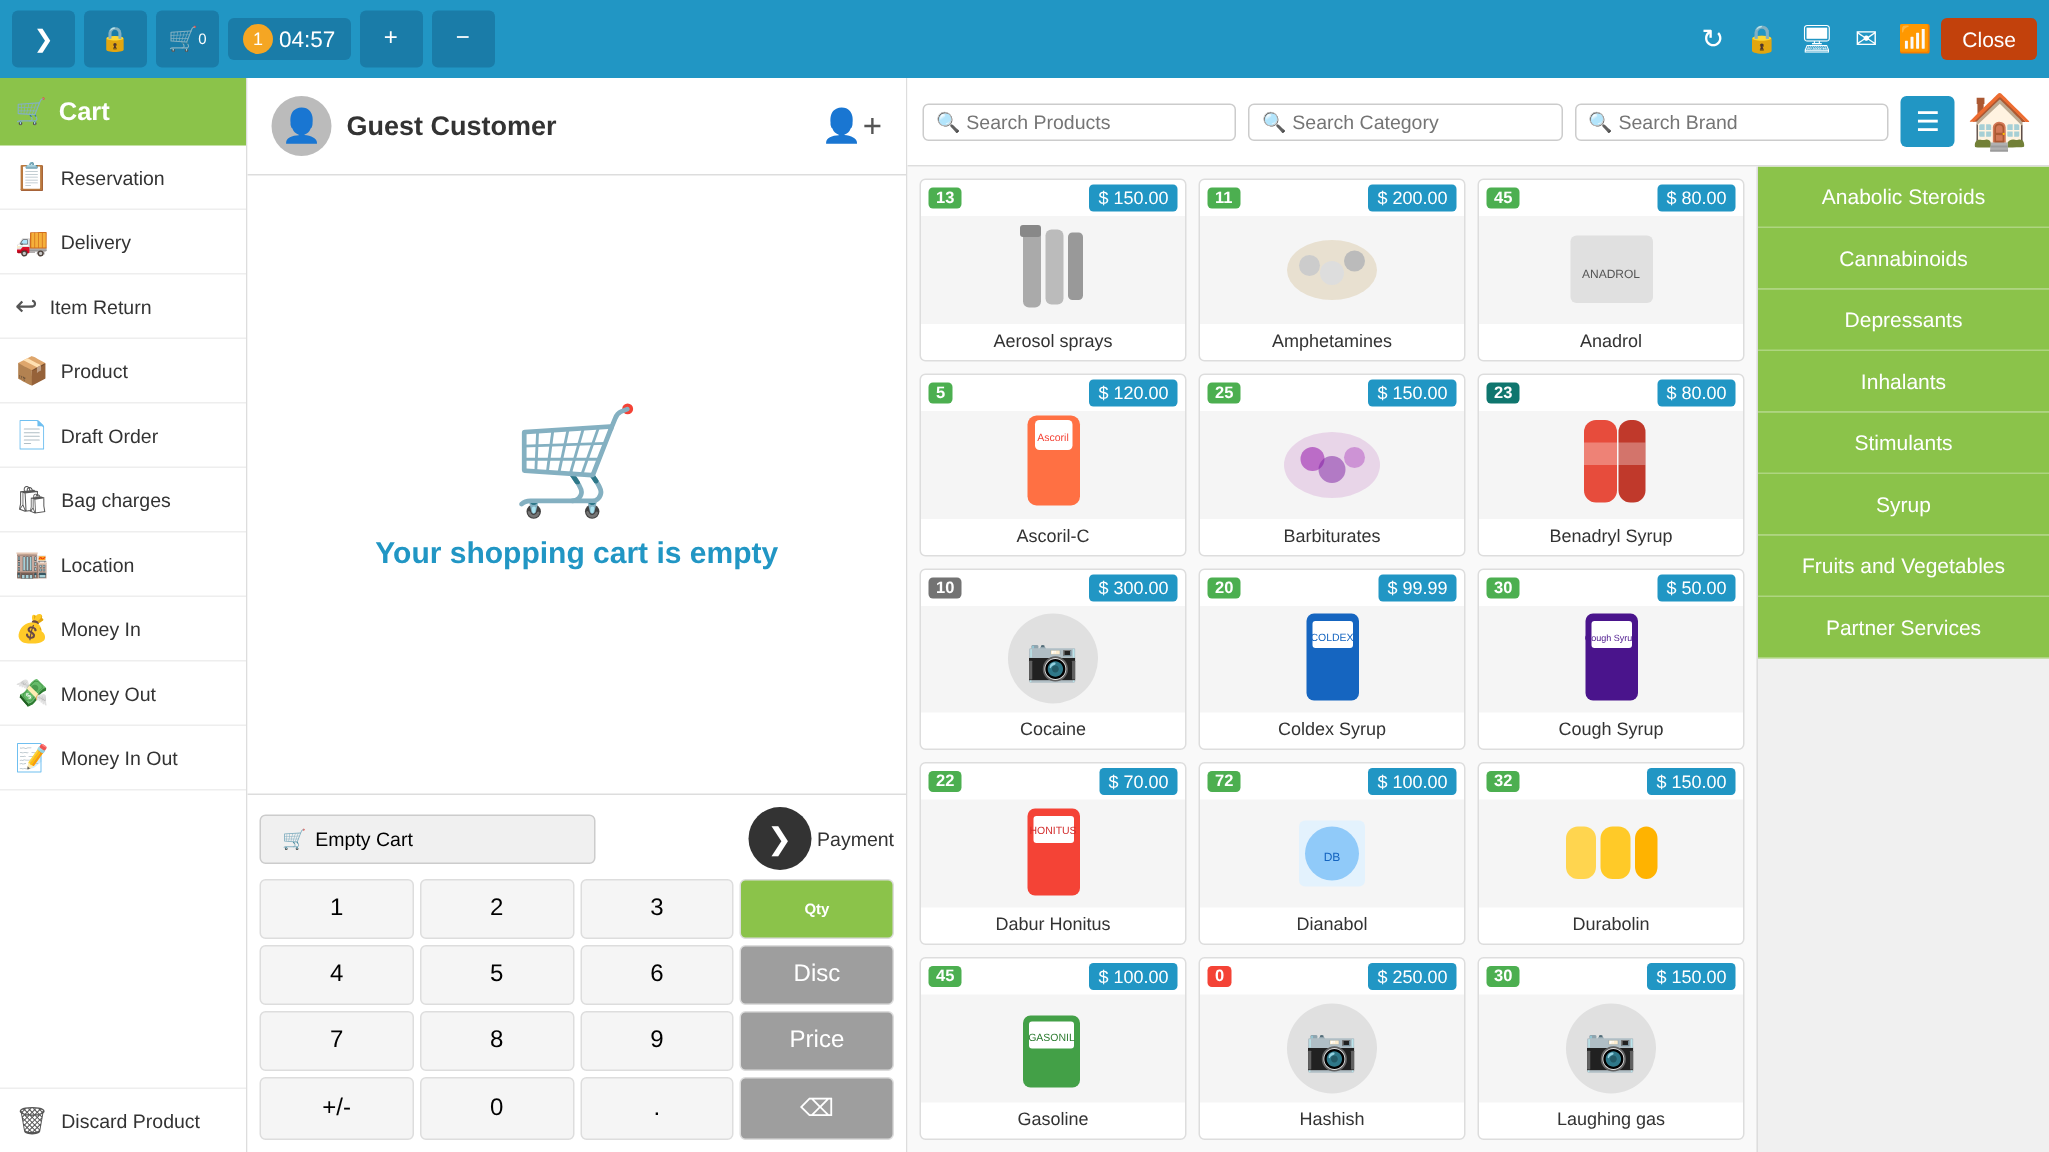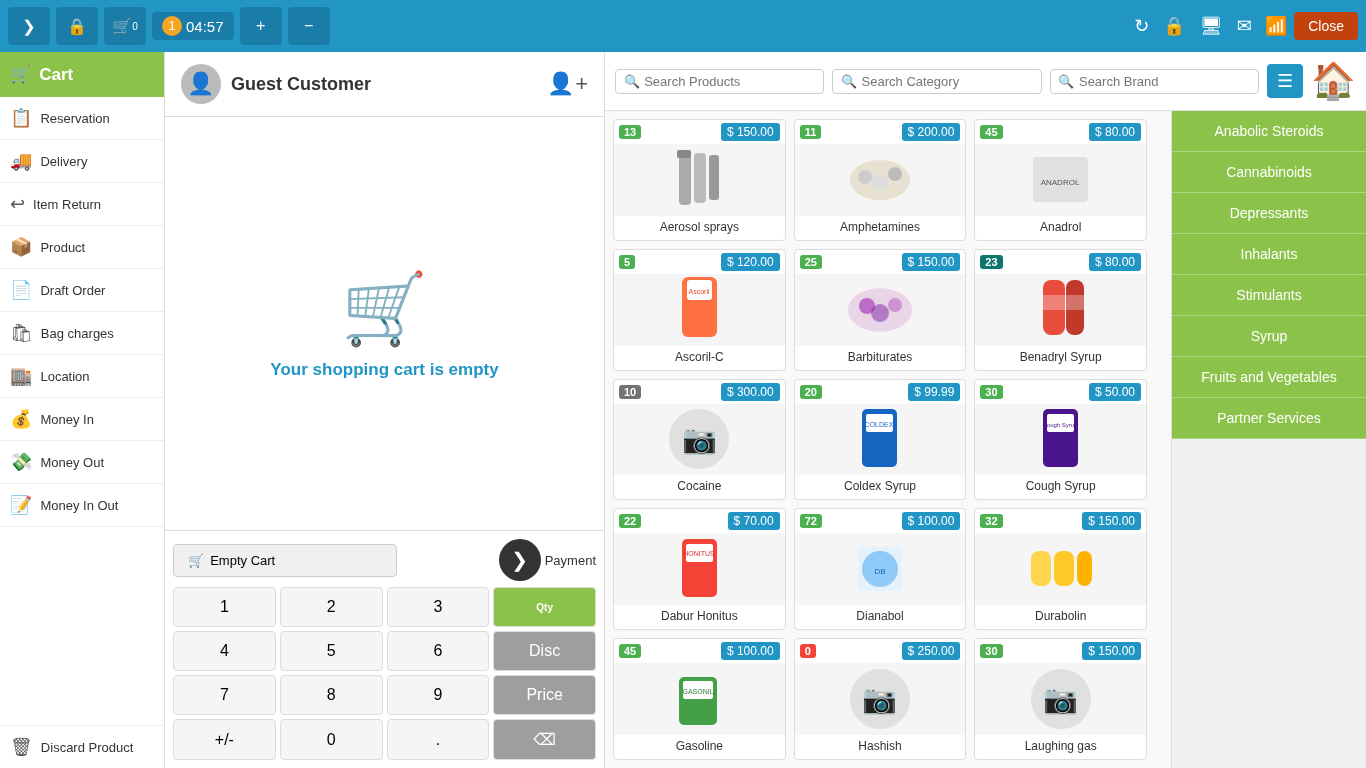--- a/index.html
+++ b/index.html
@@ -159,21 +159,21 @@
     
     #empty-cart {
       flex: 1;
       display: flex;
       flex-direction: column;
       align-items: center;
       justify-content: center;
       color: #2196c4;
     }
     .cart-icon-big { font-size: 70px; color: #2196c4; }
-    .empty-cart-text { font-size: 17px; font-weight: bold; color: #2196c4; margin-top: 10px; }
+    .empty-cart-text { font-size: 20px; font-weight: bold; color: #2196c4; margin-top: 10px; }
     
     #numpad-area {
       border-top: 1px solid #ddd;
       padding: 8px;
     }
     .numpad-top {
       display: flex;
       align-items: center;
       gap: 6px;
       margin-bottom: 6px;
@@ -338,21 +338,20 @@
       padding: 4px 4px 6px;
       color: #333;
     }
     
     #category-panel {
       width: 195px;
       background: #f0f0f0;
       border-left: 1px solid #ddd;
       display: flex;
       flex-direction: column;
-      margin-left: 16px;
     }
     .category-item {
       background: #8bc34a;
       color: white;
       padding: 12px 14px;
       font-size: 14px;
       cursor: pointer;
       border-bottom: 1px solid rgba(255,255,255,0.3);
       text-align: center;
     }

